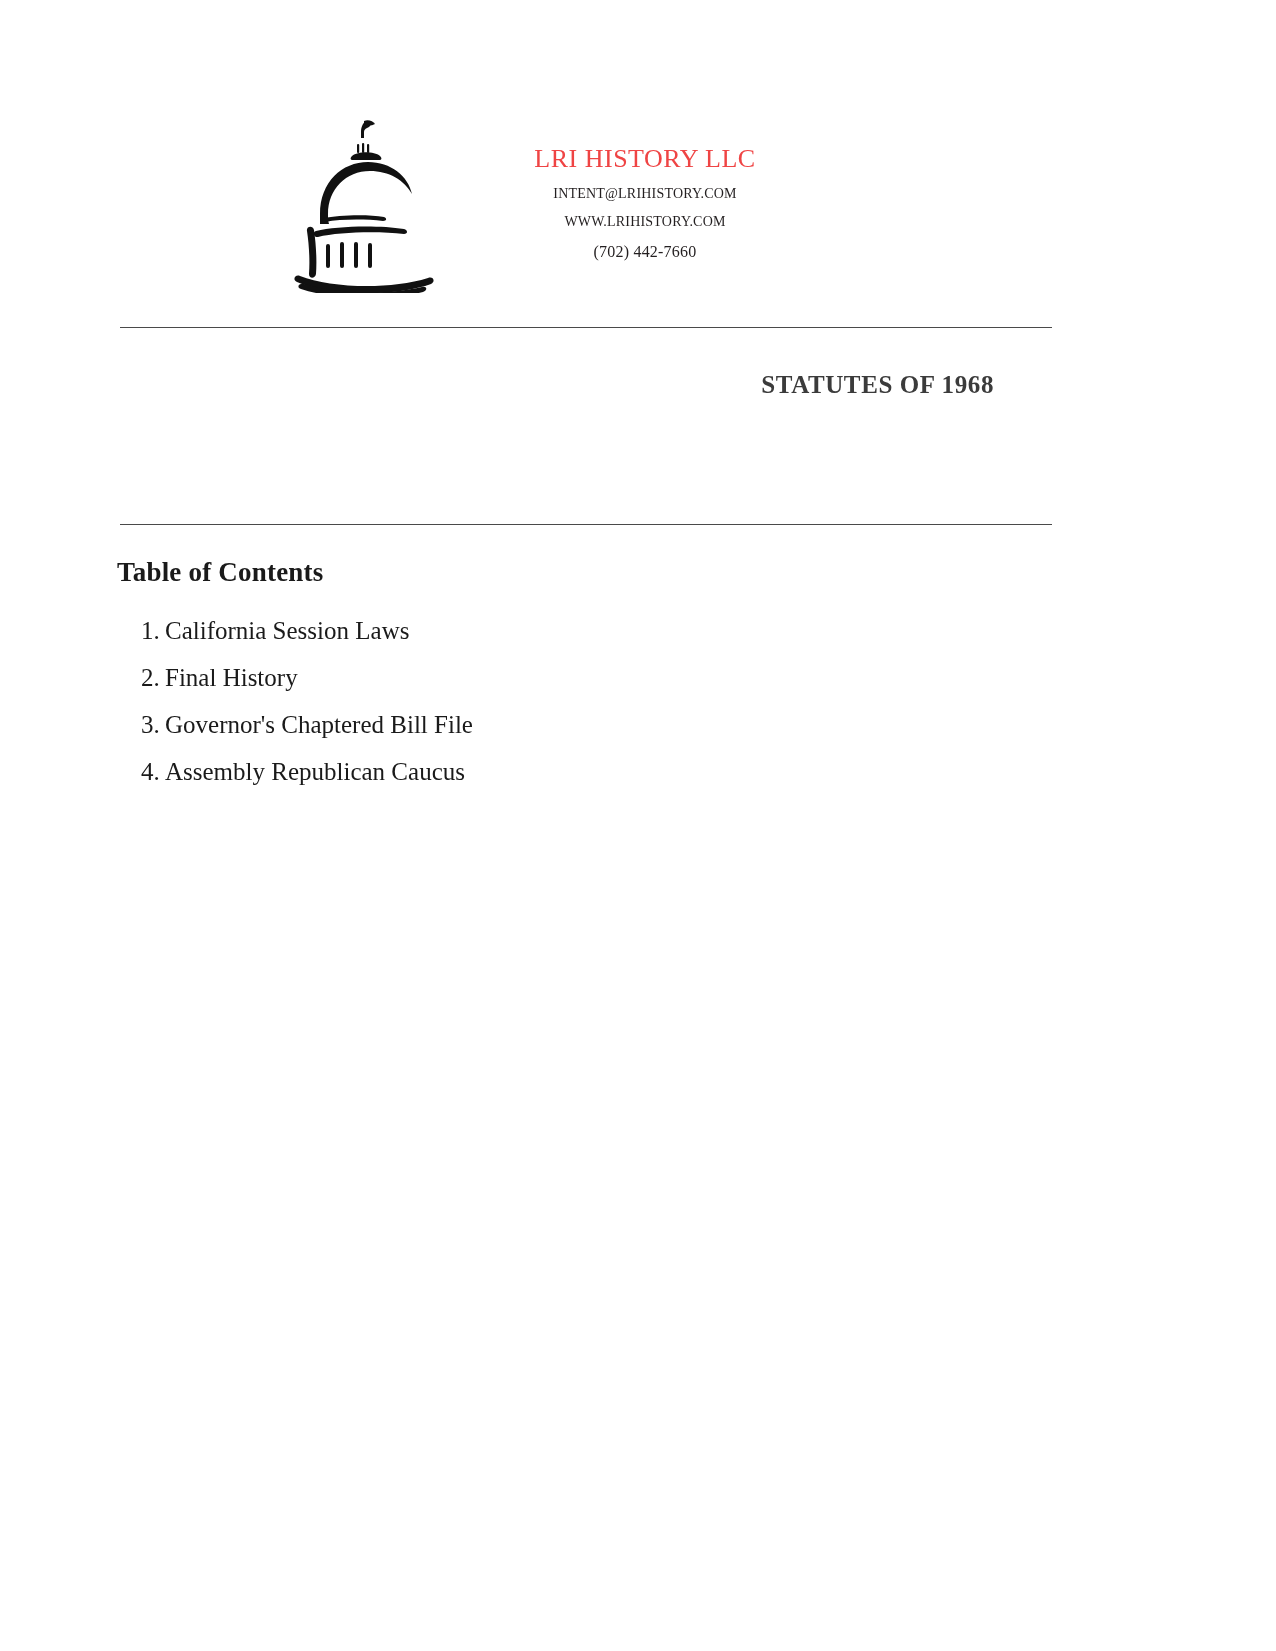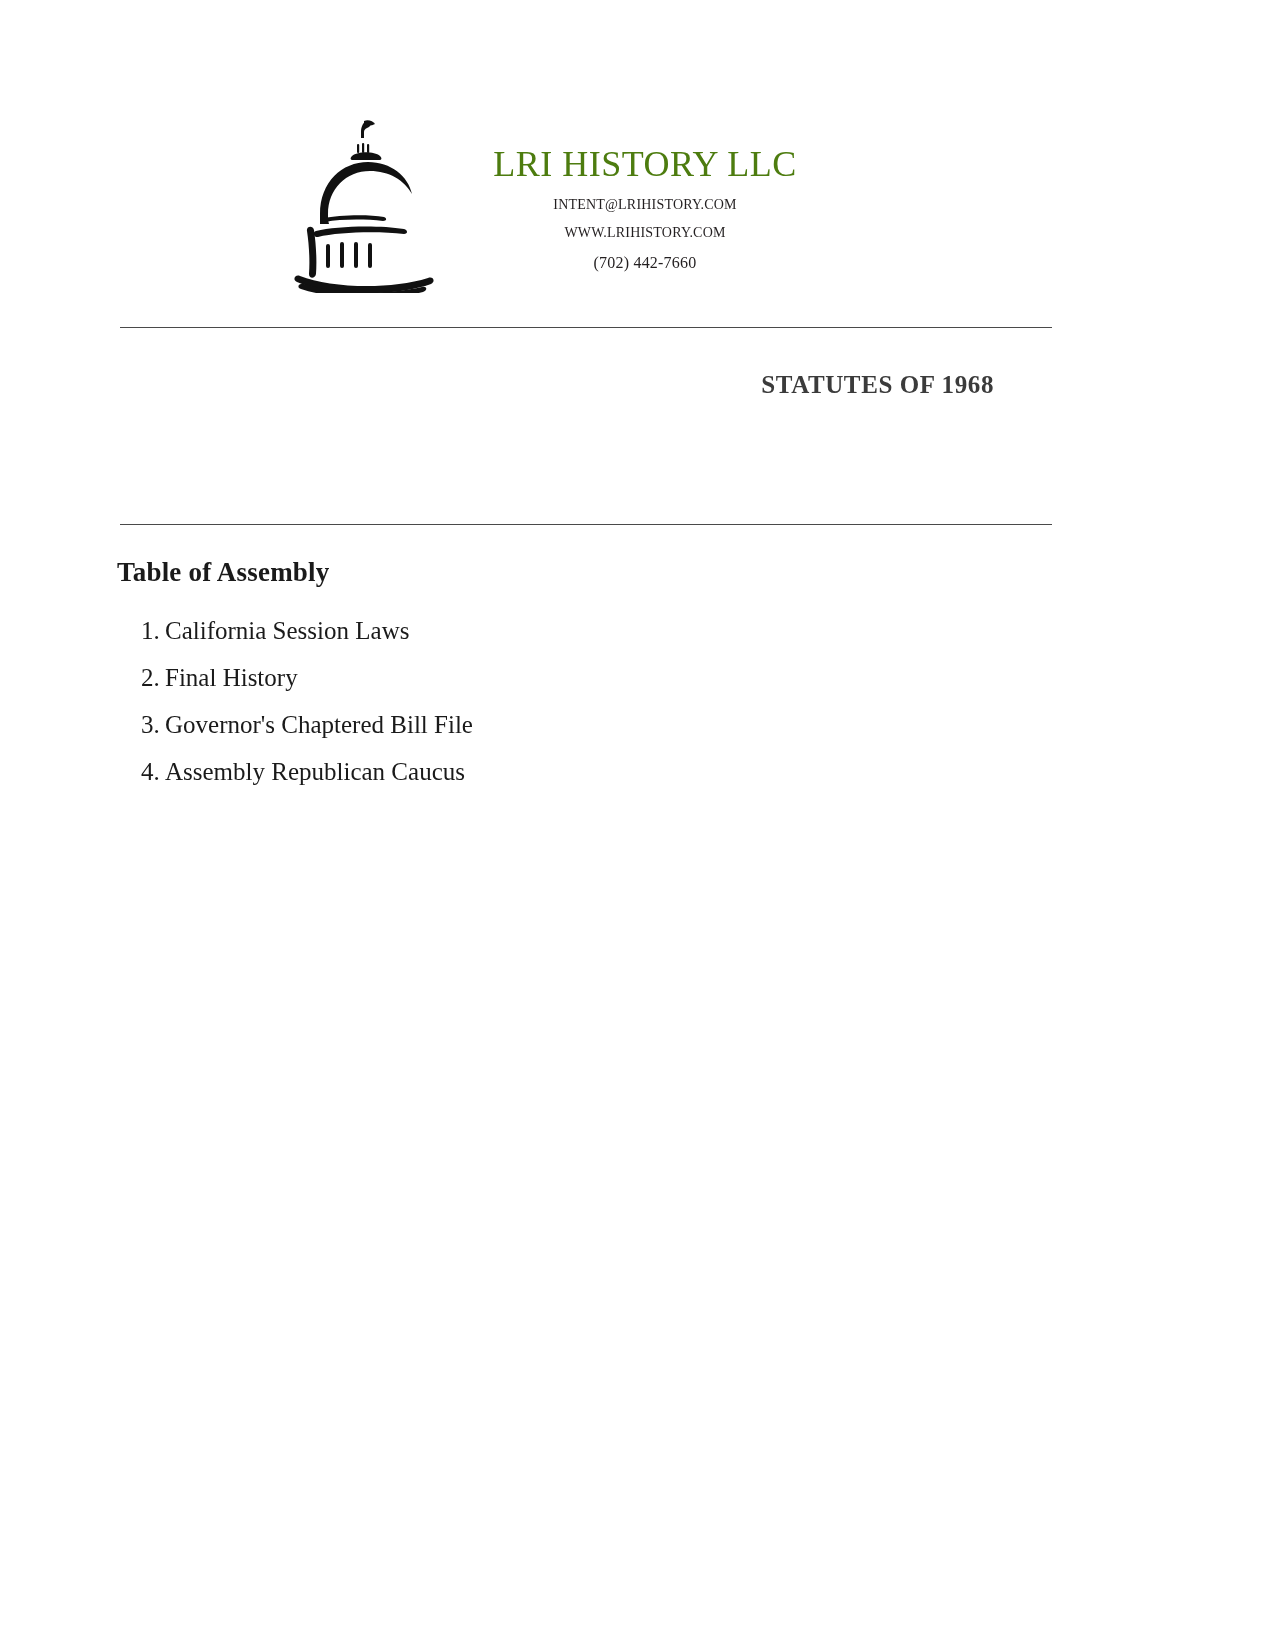--- a/index.html
+++ b/index.html
@@ -44,23 +44,23 @@
   }
 
   .brand-block {
     flex: 1 1 auto;
     text-align: center;
     padding-top: 26px;
   }
 
   .brand-name {
     font-family: "Liberation Serif", serif;
-    font-size: 36px;
+    font-size: 26px;
     letter-spacing: 0.5px;
-    color: #4d7c0f;
+    color: #ef4444;
     line-height: 1.15;
     white-space: nowrap;
   }
 
   .brand-line {
     font-family: "Liberation Serif", serif;
     font-size: 14px;
     letter-spacing: 0.2px;
     color: #231f20;
     margin-top: 12px;
@@ -190,21 +190,21 @@
   </div>
 
   <div class="rule rule-top"></div>
 
   <div class="title-block">
     <div class="title-line">STATUTES OF 1968</div>
   </div>
 
   <div class="rule rule-bottom"></div>
 
-  <div class="toc-heading">Table of Assembly</div>
+  <div class="toc-heading">Table of Contents</div>
 
   <ol class="toc-list">
     <li class="toc-item">
       <span class="toc-num">1.</span>
       <span class="toc-label">California Session Laws</span>
     </li>
     <li class="toc-item">
       <span class="toc-num">2.</span>
       <span class="toc-label">Final History</span>
     </li>

